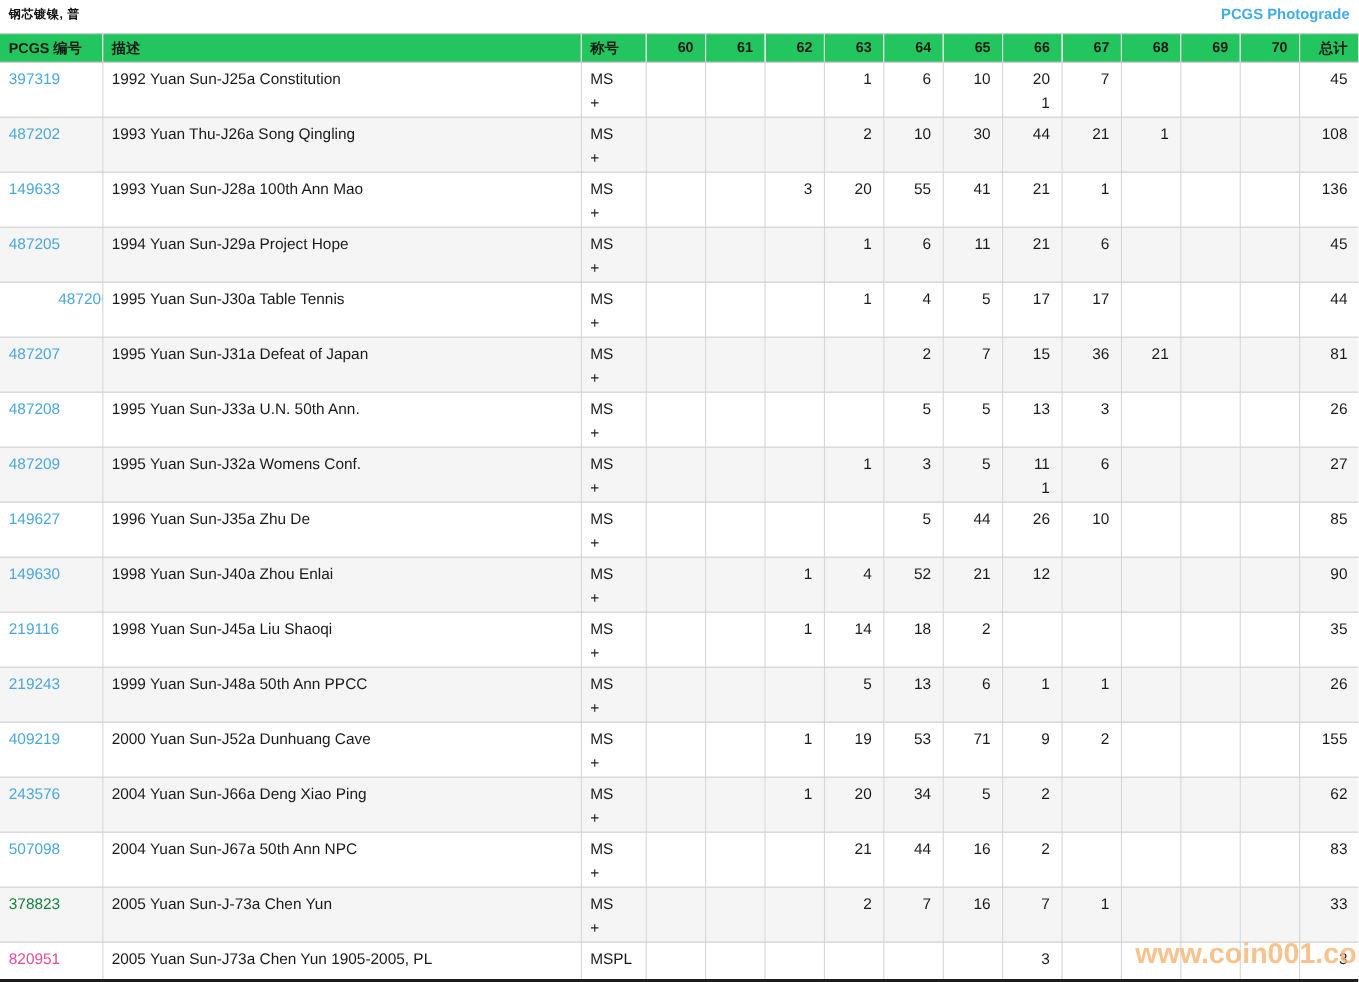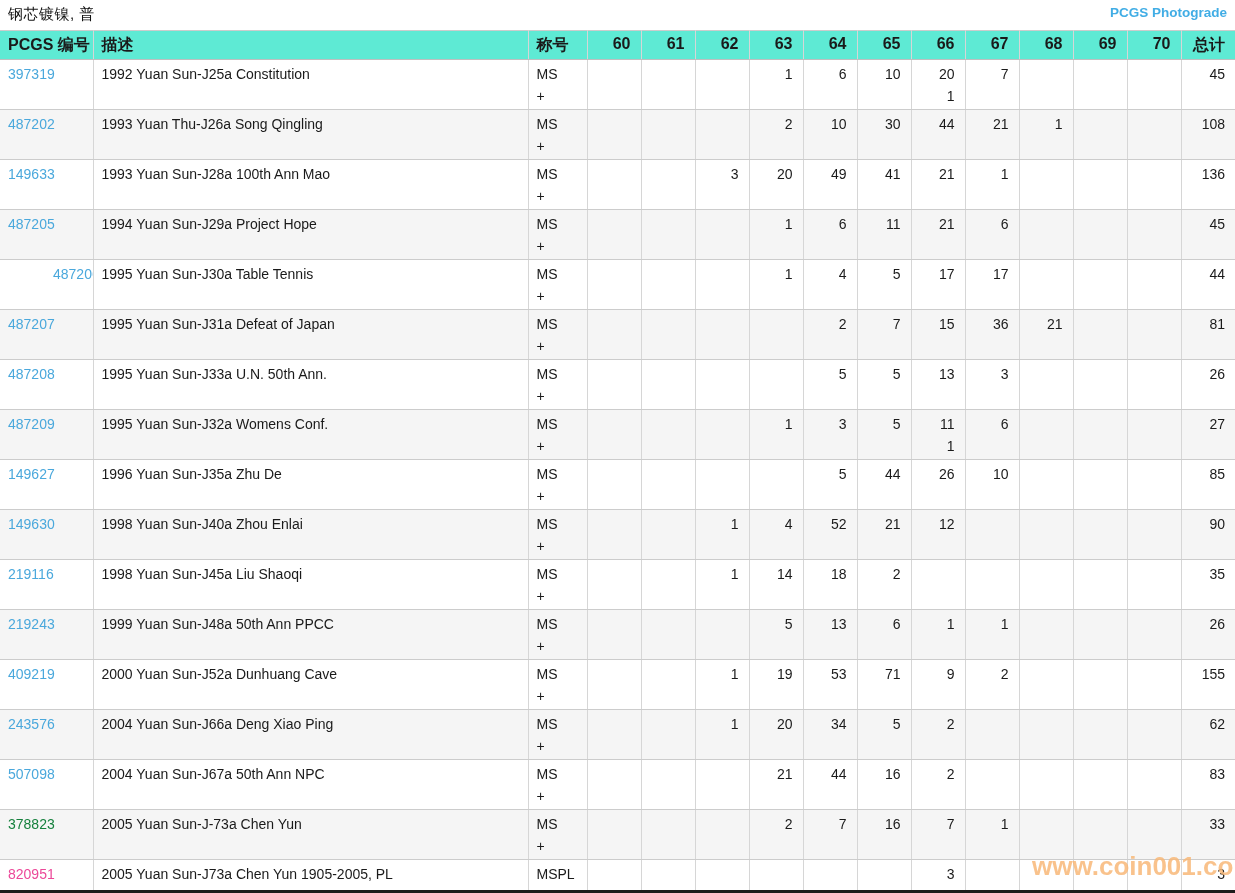--- a/index.html
+++ b/index.html
@@ -13,21 +13,21 @@
     color: #1a1a1a;
   }
   
   .topbar {
     height: 30px;
     display: flex;
     justify-content: space-between;
     align-items: flex-start;
     padding: 5px 8px 0 8px;
   }
-  .page-title { font-size: 15px; font-weight: normal; color: #111; letter-spacing: .5px; }
+  .page-title { font-size: 11px; font-weight: bold; color: #111; letter-spacing: .5px; }
   .top-link   { font-size: 13.5px; text-decoration: none; cursor: pointer; font-weight: bold; }
 
   
   table {
     width: 1235px;
     border-collapse: collapse;
     table-layout: fixed;
   }
   th, td {
     border: 1px solid #d6d6d6;
@@ -35,26 +35,26 @@
     vertical-align: top;
     overflow: hidden;
   }
   th:first-child, td:first-child { border-left: none; }
   th:last-child,  td:last-child  { border-right: none; }
 
   thead th {
     border-top: 1px solid #cccccc;
     border-bottom: 1px solid #bfbfbf;
     height: 25px;
-    font-size: 16px;
+    font-size: 13px;
     font-weight: bold;
     padding: 4px 8px 3px 8px;
     text-align: left;
     white-space: nowrap;
-    background: #5eead4;
+    background: #22c55e;
   }
   thead th.num { text-align: right; padding-right: 10px; }
 
   tbody td {
     height: 50px;
     font-size: 14px;
     padding: 6px 8px 0 8px;
     border-bottom: 1px solid #cccccc;
     background-clip: padding-box;
   }
@@ -238,21 +238,21 @@
         <td class="num">
           <div class="line1"></div>
         </td>
         <td class="num">
           <div class="line1">3</div>
         </td>
         <td class="num">
           <div class="line1">20</div>
         </td>
         <td class="num">
-          <div class="line1">49</div>
+          <div class="line1">55</div>
         </td>
         <td class="num">
           <div class="line1">41</div>
         </td>
         <td class="num">
           <div class="line1">21</div>
         </td>
         <td class="num">
           <div class="line1">1</div>
         </td>

